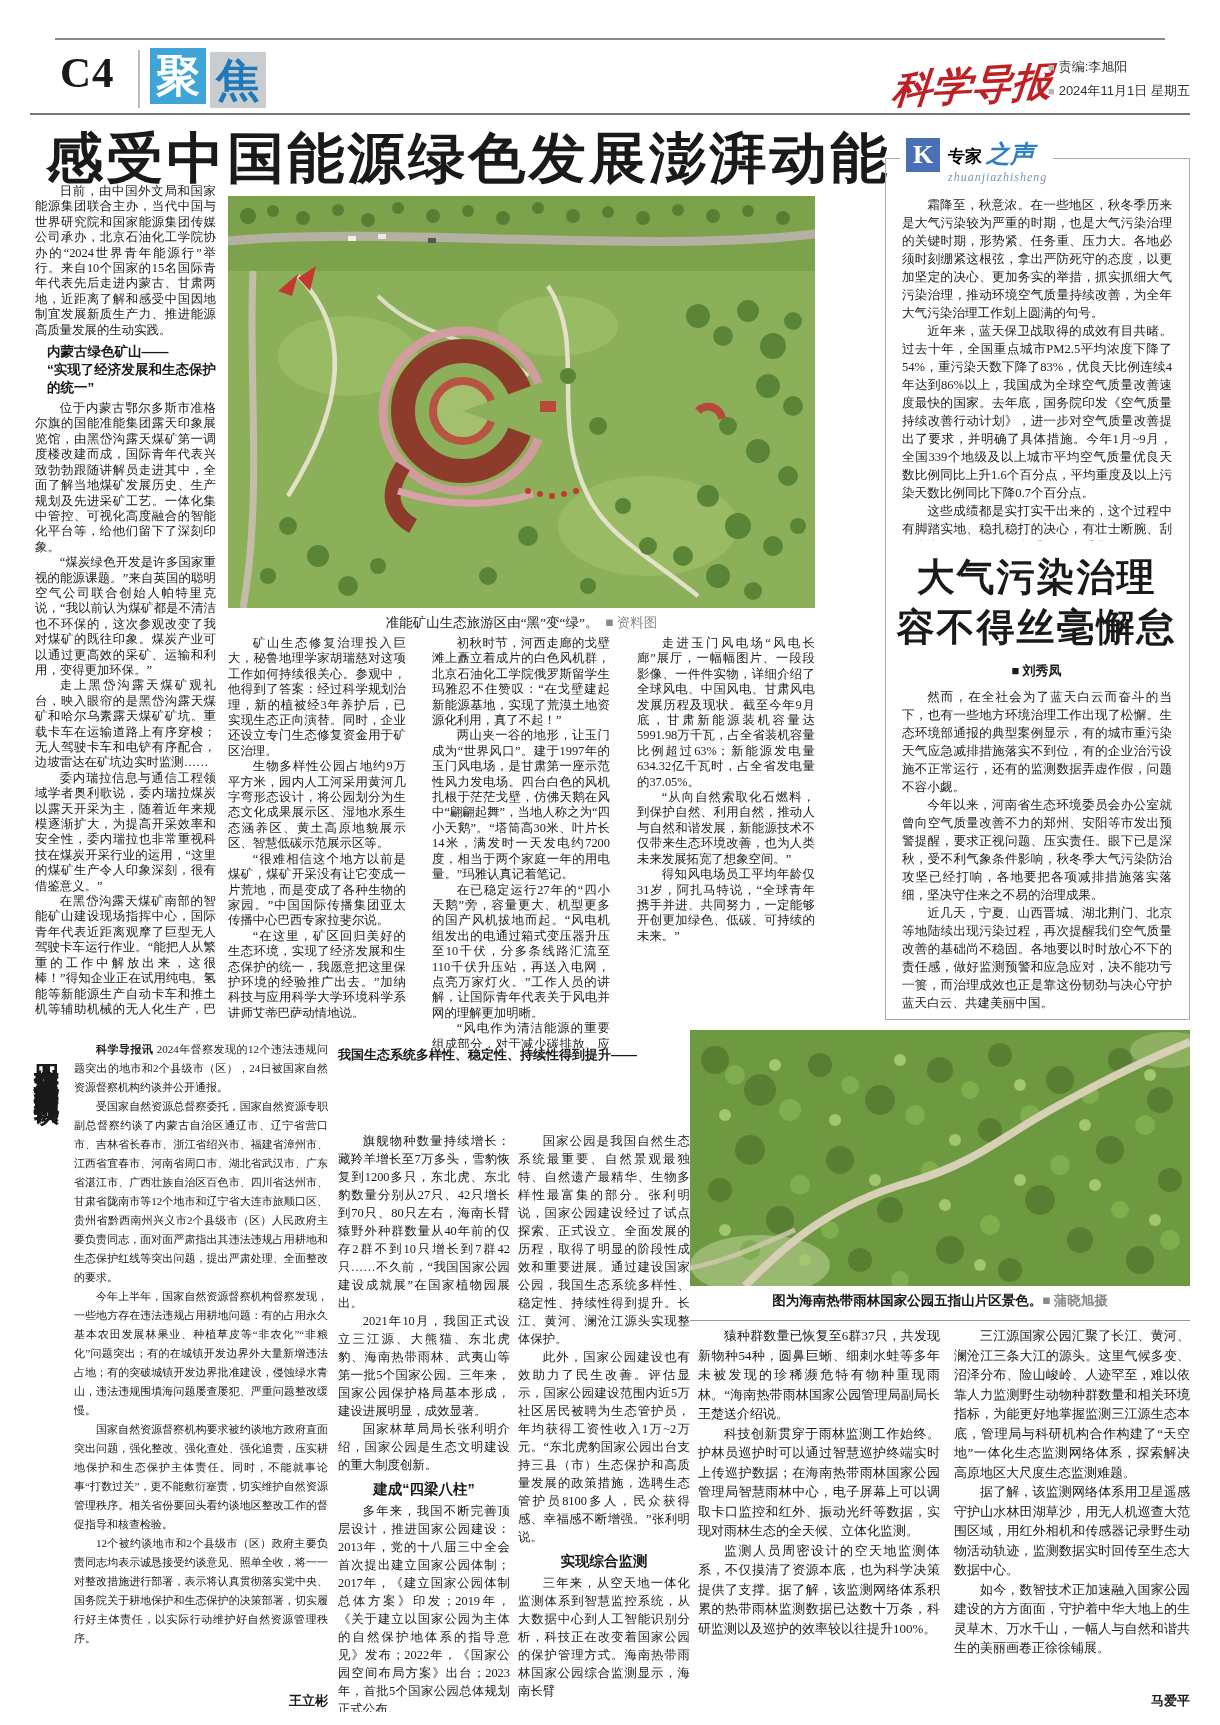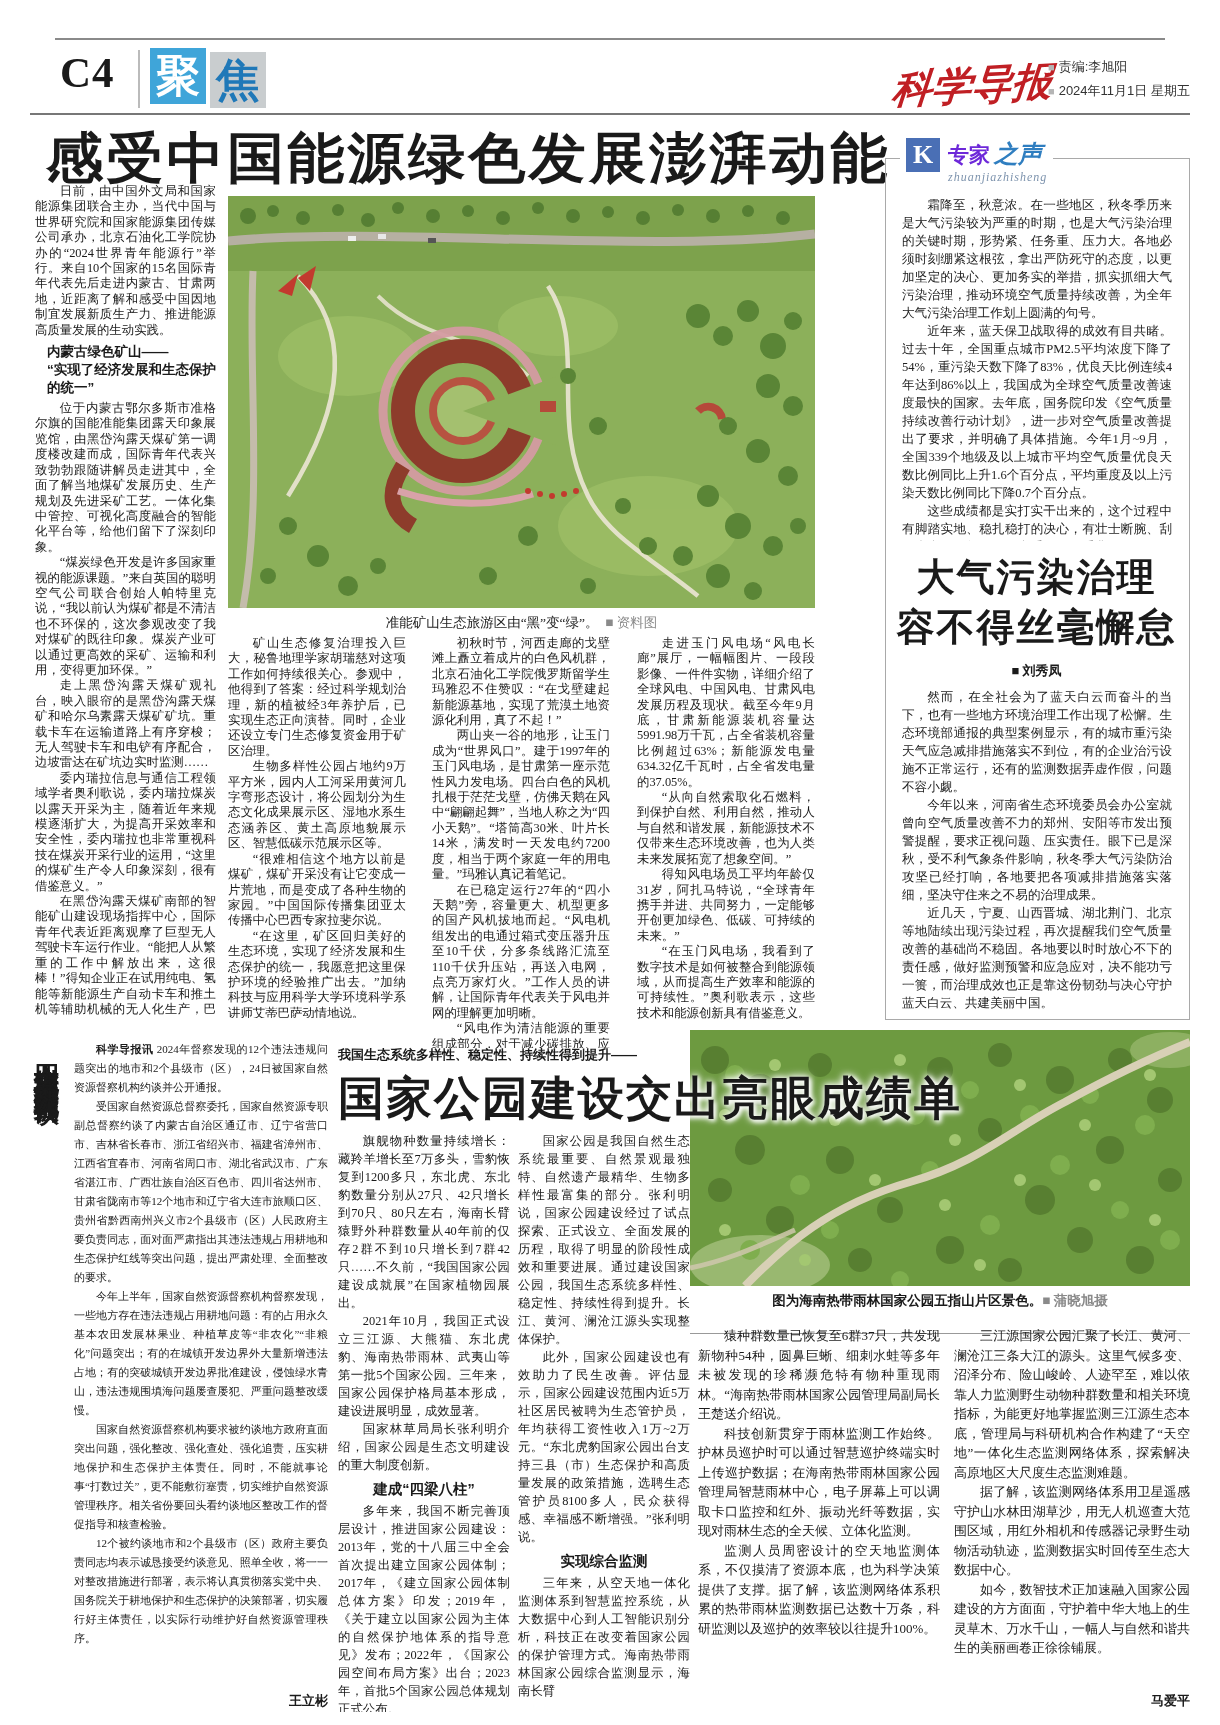--- a/index.html
+++ b/index.html
@@ -22,42 +22,42 @@
   .bodycol p{margin:0;text-indent:2em;}
   .bodycol h4{margin:5px 0 4px 12px;font-size:13.5px;line-height:18px;font-family:"Liberation Sans",sans-serif;
               font-weight:900;text-indent:0;}
   .caption{font-size:13.5px;color:#222;}
   .caption .credit{color:#8a8a8a;}
   .byline{font-weight:bold;font-family:"Liberation Sans",sans-serif;}
   
   #expert-box{border:1px solid #a9a9a9;}
   #expert-k{width:34px;height:34px;background:#4a6fb5;color:#fff;display:flex;align-items:center;
             justify-content:center;font-family:"Liberation Serif",serif;font-weight:900;font-size:26px;}
-  #expert-title1{font-family:"Liberation Sans",sans-serif;font-weight:900;font-size:21px;color:#6d28d9;}
+  #expert-title1{font-family:"Liberation Sans",sans-serif;font-weight:900;font-size:17px;color:#000000;}
   #expert-title2{font-family:"Liberation Serif",serif;font-weight:900;font-style:italic;font-size:24px;color:#2f7ec0;}
   #expert-pinyin{font-style:italic;color:#7d93ad;font-size:12px;letter-spacing:1px;}
   .expertbody{font-size:12.6px;line-height:18px;text-align:justify;overflow:hidden;color:#222;}
   .expertbody p{margin:0;text-indent:2em;}
   .ex-head{font-family:"Liberation Sans",sans-serif;font-weight:900;font-size:38px;letter-spacing:2px;
            text-align:center;line-height:50px;}
   
   #vert-headline{writing-mode:vertical-rl;font-family:"Liberation Sans",sans-serif;font-weight:900;
                  font-size:25px;letter-spacing:2px;line-height:30px;}
   .bl-body{font-size:11px;line-height:19px;text-align:justify;overflow:hidden;}
   .bl-body p{margin:0;text-indent:2em;}
   #kicker{font-family:"Liberation Sans",sans-serif;font-weight:900;font-size:13px;white-space:nowrap;}
   #bm-headline{font-family:"Liberation Sans",sans-serif;font-weight:900;font-size:46px;letter-spacing:2px;
                white-space:nowrap;z-index:3;text-shadow:0 0 6px #fff,0 0 10px #fff,2px 2px 4px #fff;}
   .narrowcol{font-size:12.4px;line-height:18px;text-align:justify;overflow:hidden;}
   .narrowcol p{margin:0;text-indent:2em;}
   .narrowcol h4,.widecol h4{margin:6px 0 4px 0;font-size:14.5px;font-family:"Liberation Sans",sans-serif;
               font-weight:900;text-align:center;text-indent:0;}
   .widecol{font-size:13px;line-height:19.5px;text-align:justify;overflow:hidden;}
   .widecol p{margin:0;text-indent:2em;}
-  #bm-caption{font-size:13.5px;font-weight:bold;text-align:center;border-bottom:1px solid #999;padding-bottom:23px;}
+  #bm-caption{font-size:13.5px;font-weight:bold;text-align:center;border-bottom:1px solid #999;padding-bottom:10px;}
   svg{display:block;}
 </style>
 </head>
 <body>
 
 <div id="page">
 
   <div class="abs rule" style="left:55px;top:38px;width:1110px;height:2px;"></div>
   <div class="abs" id="edition" style="left:60px;top:48px;">C4</div>
   <div class="abs rule" style="left:138px;top:50px;width:2px;height:58px;background:#bbb;"></div>
@@ -184,21 +184,20 @@
   <div class="abs bodycol" style="left:432px;top:636px;width:178px;height:412px;">
     <p>初秋时节，河西走廊的戈壁滩上矗立着成片的白色风机群，北京石油化工学院俄罗斯留学生玛雅忍不住赞叹：“在戈壁建起新能源基地，实现了荒漠土地资源化利用，真了不起！”</p>
     <p>两山夹一谷的地形，让玉门成为“世界风口”。建于1997年的玉门风电场，是甘肃第一座示范性风力发电场。四台白色的风机扎根于茫茫戈壁，仿佛天鹅在风中“翩翩起舞”，当地人称之为“四小天鹅”。“塔筒高30米、叶片长14米，满发时一天发电约7200度，相当于两个家庭一年的用电量。”玛雅认真记着笔记。</p>
     <p>在已稳定运行27年的“四小天鹅”旁，容量更大、机型更多的国产风机拔地而起。“风电机组发出的电通过箱式变压器升压至10千伏，分多条线路汇流至110千伏升压站，再送入电网，点亮万家灯火。”工作人员的讲解，让国际青年代表关于风电并网的理解更加明晰。</p>
     <p>“风电作为清洁能源的重要组成部分，对于减少碳排放、应对气候变化有着重要意义。”</p>
   </div>
   <div class="abs bodycol" style="left:637px;top:636px;width:178px;height:408px;">
     <p>走进玉门风电场“风电长廊”展厅，一幅幅图片、一段段影像、一件件实物，详细介绍了全球风电、中国风电、甘肃风电发展历程及现状。截至今年9月底，甘肃新能源装机容量达5991.98万千瓦，占全省装机容量比例超过63%；新能源发电量634.32亿千瓦时，占全省发电量的37.05%。</p>
     <p>“从向自然索取化石燃料，到保护自然、利用自然，推动人与自然和谐发展，新能源技术不仅带来生态环境改善，也为人类未来发展拓宽了想象空间。”</p>
     <p>得知风电场员工平均年龄仅31岁，阿扎马特说，“全球青年携手并进、共同努力，一定能够开创更加绿色、低碳、可持续的未来。”</p>
-    <p>“在玉门风电场，我看到了数字技术是如何被整合到能源领域，从而提高生产效率和能源的可持续性。”奥利歌表示，这些技术和能源创新具有借鉴意义。</p>
   </div>
   <div class="abs byline" style="left:637px;top:1046px;width:178px;text-align:right;font-size:13px;">吴勇  赵帅杰</div>
 
   <div class="abs" id="expert-box" style="left:885px;top:158px;width:303px;height:860px;"></div>
   <div class="abs" style="left:900px;top:138px;background:#fff;padding:0 6px;display:flex;align-items:flex-start;gap:8px;">
     <div id="expert-k">K</div>
     <div>
       <span id="expert-title1">专家</span>
       <span id="expert-title2">之声</span>
       <div id="expert-pinyin">zhuanjiazhisheng</div>
@@ -226,21 +225,20 @@
       <b>科学导报讯</b><span>  2024年督察发现的12个违法违规问题突出的地市和2个县级市（区），24日被国家自然资源督察机构约谈并公开通报。</span>
     </p>
     <p>受国家自然资源总督察委托，国家自然资源专职副总督察约谈了内蒙古自治区通辽市、辽宁省营口市、吉林省长春市、浙江省绍兴市、福建省漳州市、江西省宜春市、河南省周口市、湖北省武汉市、广东省湛江市、广西壮族自治区百色市、四川省达州市、甘肃省陇南市等12个地市和辽宁省大连市旅顺口区、贵州省黔西南州兴义市2个县级市（区）人民政府主要负责同志，面对面严肃指出其违法违规占用耕地和生态保护红线等突出问题，提出严肃处理、全面整改的要求。</p>
     <p>今年上半年，国家自然资源督察机构督察发现，一些地方存在违法违规占用耕地问题：有的占用永久基本农田发展林果业、种植草皮等“非农化”“非粮化”问题突出；有的在城镇开发边界外大量新增违法占地；有的突破城镇开发边界批准建设，侵蚀绿水青山，违法违规围填海问题屡查屡犯、严重问题整改缓慢。</p>
     <p>国家自然资源督察机构要求被约谈地方政府直面突出问题，强化整改、强化查处、强化追责，压实耕地保护和生态保护主体责任。同时，不能就事论事“打数过关”，更不能敷衍塞责，切实维护自然资源管理秩序。相关省份要回头看约谈地区整改工作的督促指导和核查检验。</p>
     <p>12个被约谈地市和2个县级市（区）政府主要负责同志均表示诚恳接受约谈意见、照单全收，将一一对整改措施进行部署，表示将认真贯彻落实党中央、国务院关于耕地保护和生态保护的决策部署，切实履行好主体责任，以实际行动维护好自然资源管理秩序。</p>
   </div>
   <div class="abs byline" style="left:74px;top:1692px;width:254px;text-align:right;font-size:13px;">王立彬</div>
 
   <div class="abs" id="kicker" style="left:338px;top:1046px;">我国生态系统多样性、稳定性、持续性得到提升——</div>
-  <div class="abs" id="bm-headline" style="left:338px;top:1068px;">国家公园建设交出亮眼成绩单</div>
 
   <div class="abs" style="left:690px;top:1030px;width:500px;height:256px;z-index:1;">
     <svg viewBox="0 0 500 256" width="500" height="256">
       <rect width="500" height="256" fill="#6d9a40"></rect>
       <ellipse cx="70" cy="235" rx="70" ry="30" fill="#c6d6a0" opacity="0.5"></ellipse>
       <ellipse cx="480" cy="20" rx="40" ry="18" fill="#bed193" opacity="0.4"></ellipse>
       <g fill="#587f31">
         <circle cx="25" cy="30" r="14"></circle>
           <circle cx="70" cy="60" r="16"></circle>
           <circle cx="130" cy="35" r="12"></circle>

